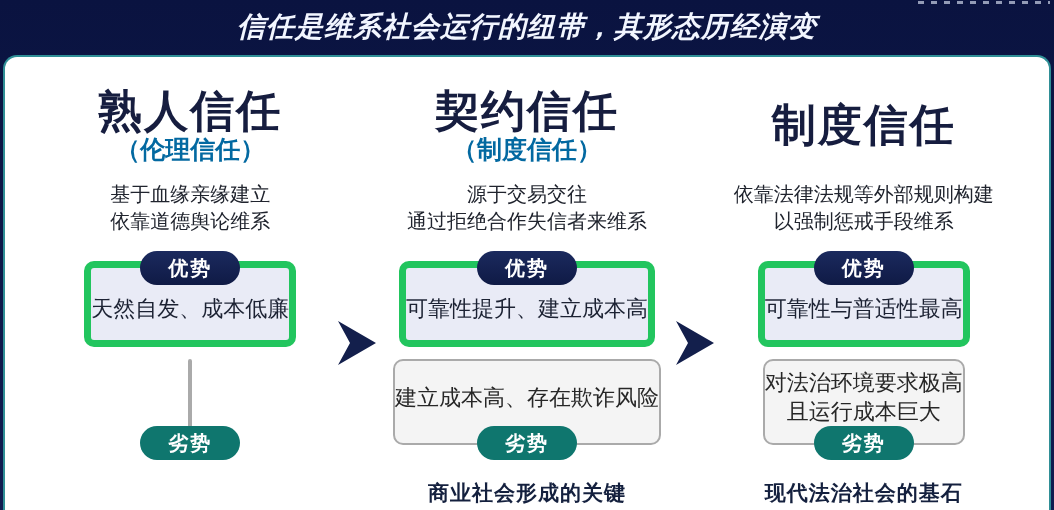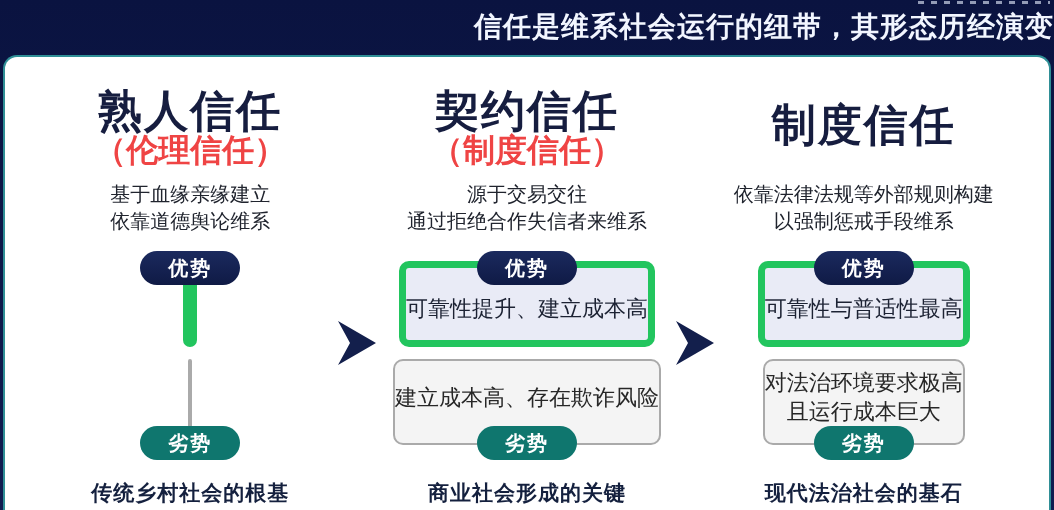--- a/index.html
+++ b/index.html
@@ -26,25 +26,26 @@
       rgba(220,228,245,0.65) 0 6px, transparent 6px 13px);
   }
   .top-band {
     position: absolute;
     top: 0; left: 0; right: 0;
     height: 56px;
   }
   .page-title {
     height: 52px;
     line-height: 54px;
-    text-align: right;
+    text-align: center;
     color: #f2f6ff;
     font-size: 28px;
     font-weight: bold;
     letter-spacing: 1px;
+    font-style: italic;
   }
   .card {
     position: absolute;
     left: 3px; right: 3px; top: 55px; bottom: 0;
     background: #ffffff;
     border: 2px solid #2f8f96;
     border-bottom: none;
     border-radius: 14px 14px 0 0;
   }
   .columns {
@@ -68,23 +69,23 @@
   }
   .col-title {
     font-size: 44px;
     font-weight: bold;
     color: #161d3f;
     line-height: 48px;
     letter-spacing: 2px;
     white-space: nowrap;
   }
   .col-subtitle {
-    font-size: 32px;
-    font-weight: bold;
-    color: #ef4444;
+    font-size: 25px;
+    font-weight: bold;
+    color: #0369a1;
     line-height: 28px;
     white-space: nowrap;
   }
   .col-desc {
     margin-top: 16px;
     height: 54px;
     font-size: 20px;
     color: #20242e;
     line-height: 27px;
     text-align: center;
@@ -173,25 +174,25 @@
 
       <div class="column">
         <div class="col-top">
           <div class="col-title">熟人信任</div>
           <div class="col-subtitle">（伦理信任）</div>
         </div>
         <div class="col-desc">基于血缘亲缘建立
 依靠道德舆论维系</div>
         <div class="box box-adv">
           <div class="badge badge-adv">优势</div>
+          <div class="box-text">天然自发、成本低廉</div>
         </div>
         <div class="box box-dis">
           <div class="badge badge-dis">劣势</div>
         </div>
-        <div class="caption">传统乡村社会的根基</div>
       </div>
 
       <div class="column">
         <div class="col-top">
           <div class="col-title">契约信任</div>
           <div class="col-subtitle">（制度信任）</div>
         </div>
         <div class="col-desc">源于交易交往
 通过拒绝合作失信者来维系</div>
         <div class="box box-adv">

